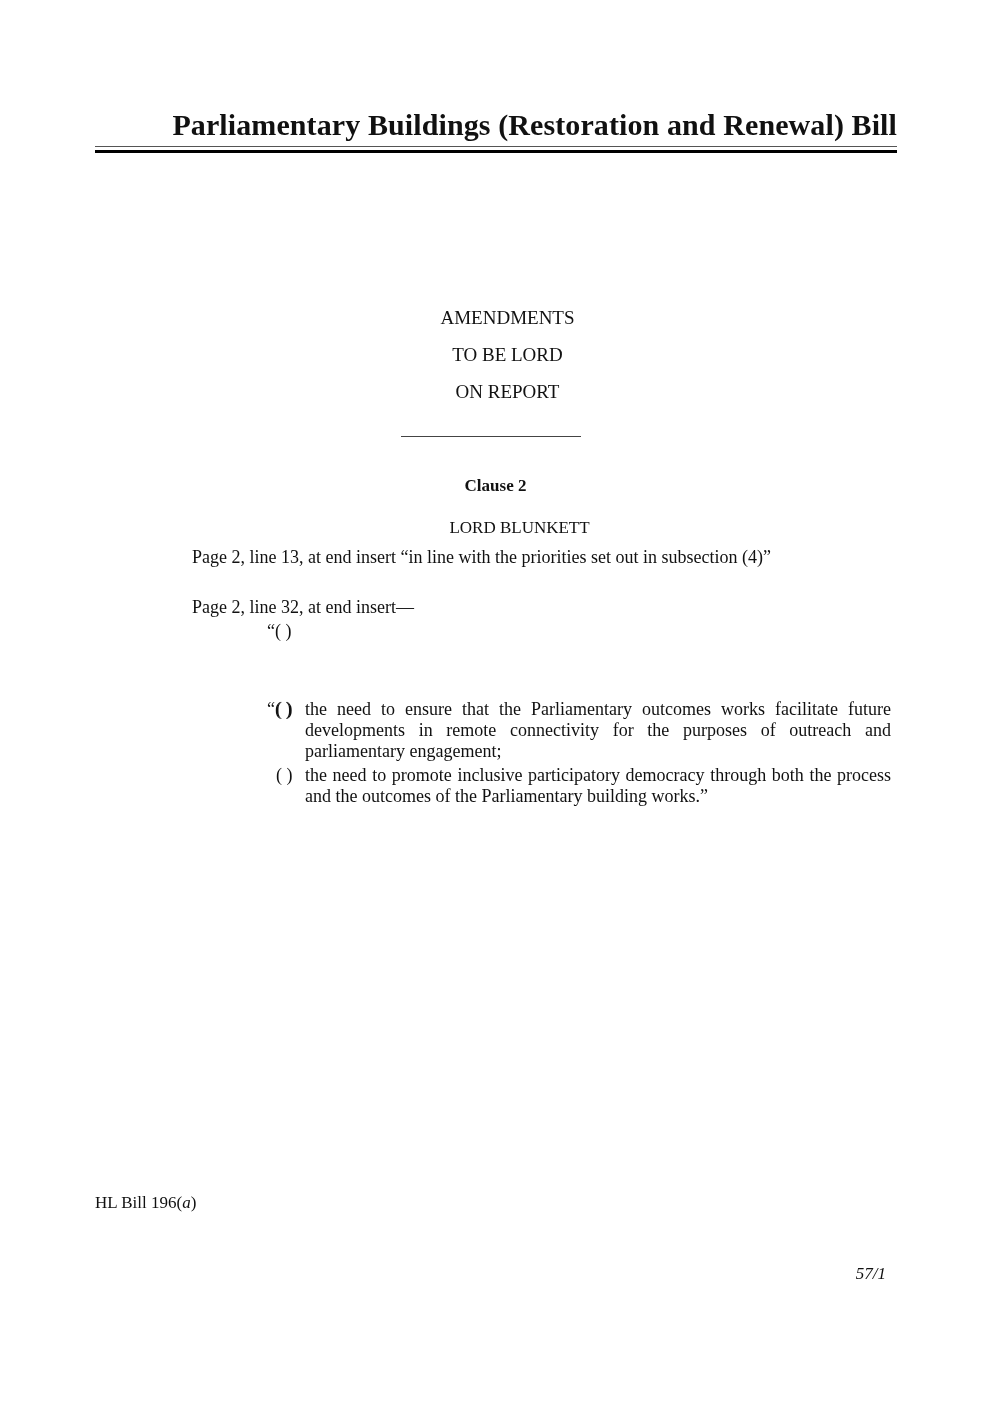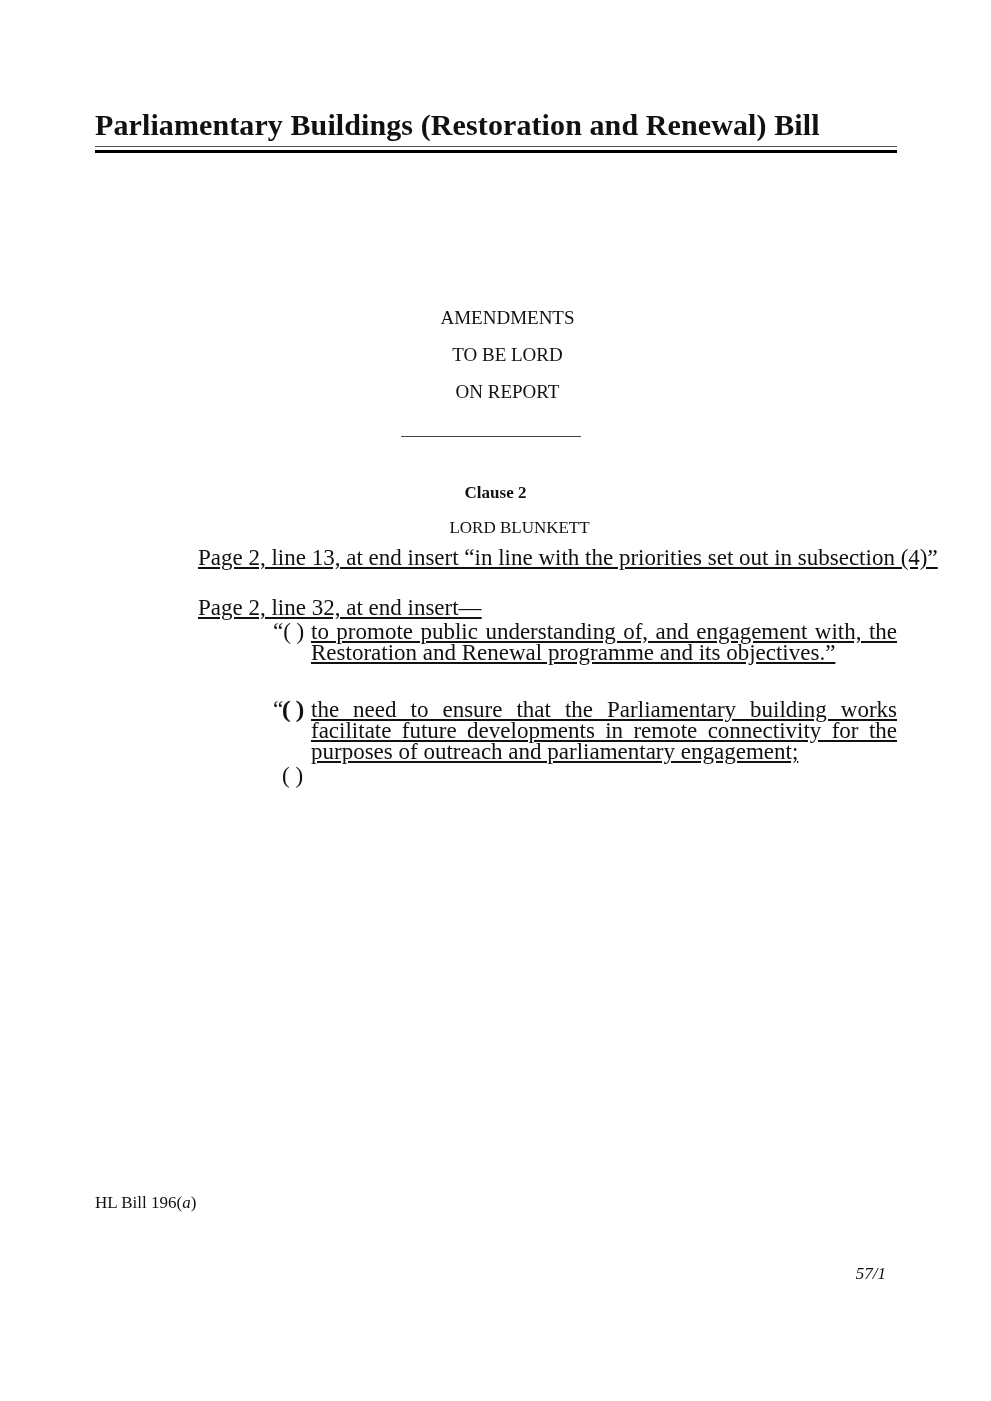--- a/index.html
+++ b/index.html
@@ -2,33 +2,33 @@
 <html><head>
 <meta charset="utf-8">
 <style>
   html, body { margin: 0; padding: 0; background: #ffffff; }
   body {
     width: 991px; height: 1401px; position: relative; overflow: hidden;
     font-family: "Liberation Serif", "DejaVu Serif", serif; color: #111111;
   }
   .title {
     position: absolute; left: 95px; width: 802px; top: 106px;
-    text-align: left; font-weight: bold; font-size: 30px; line-height: 38px;
+    text-align: right; font-weight: bold; font-size: 30px; line-height: 38px;
     letter-spacing: 0.1px;
   }
   .rule-thin { position: absolute; left: 95px; width: 802px; top: 146px; height: 1px; background: #555; }
   .rule-thick { position: absolute; left: 95px; width: 802px; top: 150px; height: 3px; background: #000; }
   .heading-line {
     position: absolute; left: 12px; width: 991px; text-align: center;
     font-size: 19px; line-height: 24px;
   }
   .sep { position: absolute; left: 401px; width: 180px; top: 436px; height: 1px; background: #444; }
-  .clause { position: absolute; left: 0; width: 991px; top: 475px; text-align: center; font-weight: bold; font-size: 17px; line-height: 22px; margin-top: 7px; }
+  .clause { position: absolute; left: 0; width: 991px; top: 475px; text-align: center; font-weight: bold; font-size: 17px; line-height: 22px; }
   .member { position: absolute; left: 0; width: 991px; top: 517px; text-align: center; font-size: 17px; line-height: 22px; padding-left: 24px; }
-  .amend { position: absolute; left: 198px; width: 699px; font-size: 23px; line-height: 21px; text-decoration: underline; }
+  .amend { position: absolute; left: 192px; width: 699px; font-size: 18px; line-height: 21px; }
   .amend-head { white-space: nowrap; }
   .item { position: relative; padding-left: 113px; margin-top: 0; text-align: justify; }
   .item .lead { position: absolute; left: 75px; top: 0; width: 38px; }
   .item .lead.q { left: 75px; }
   .item .lead.nq { left: 84px; }
   .footer-left { position: absolute; left: 95px; top: 1192px; font-size: 17px; line-height: 22px; }
   .footer-right { position: absolute; right: 105px; top: 1263px; font-size: 17px; line-height: 22px; font-style: italic; }
   i { font-style: italic; }
 </style>
 </head>
@@ -49,32 +49,32 @@
   <div class="member">LORD BLUNKETT</div>
 
   <div class="amend" style="top:547px">
     <div class="amend-head">Page 2, line 13, at end insert “in line with the priorities set out in subsection (4)”</div>
   </div>
 
   <div class="amend" style="top:597px">
     <div class="amend-head">Page 2, line 32, at end insert—</div>
     <div class="item" style="margin-top:3px">
       <span class="lead q">“( )</span>
-      <span>to promote public understanding of, and engagement with, the Restoration and Renewal programme and its objectives.”</span>
     </div>
   </div>
 
   <div class="amend" style="top:696px">
     <div class="item" style="margin-top:3px">
       <span class="lead q">“( )</span>
     </div>
     <div class="item" style="margin-top:3px">
       <span class="lead nq">( )</span>
-      <span>the need to ensure that the Parliamentary building works facilitate future developments in remote connectivity for the purposes of outreach and parliamentary engagement;</span>
+      <span>the need to ensure that the Parliamentary outcomes works facilitate future developments in remote connectivity for the purposes of outreach and parliamentary engagement;</span>
     </div>
     <div class="item" style="margin-top:3px">
       <span class="lead nq">( )</span>
+      <span>the need to promote inclusive participatory democracy through both the process and the outcomes of the Parliamentary building works.”</span>
     </div>
   </div>
 
   <div class="footer-left"><span>HL Bill 196(</span><i>a</i><span>)</span></div>
   <div class="footer-right">57/1</div>
 </div>
 
 </body></html>

